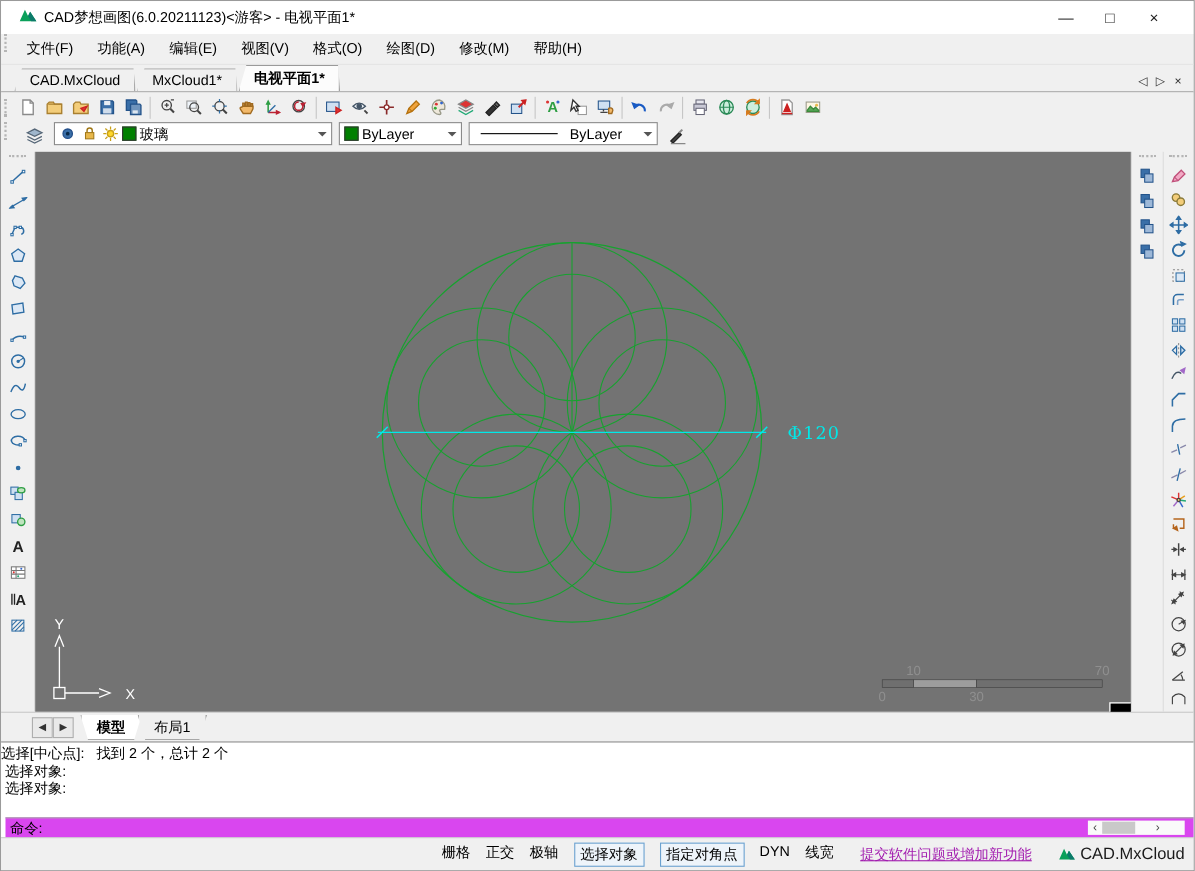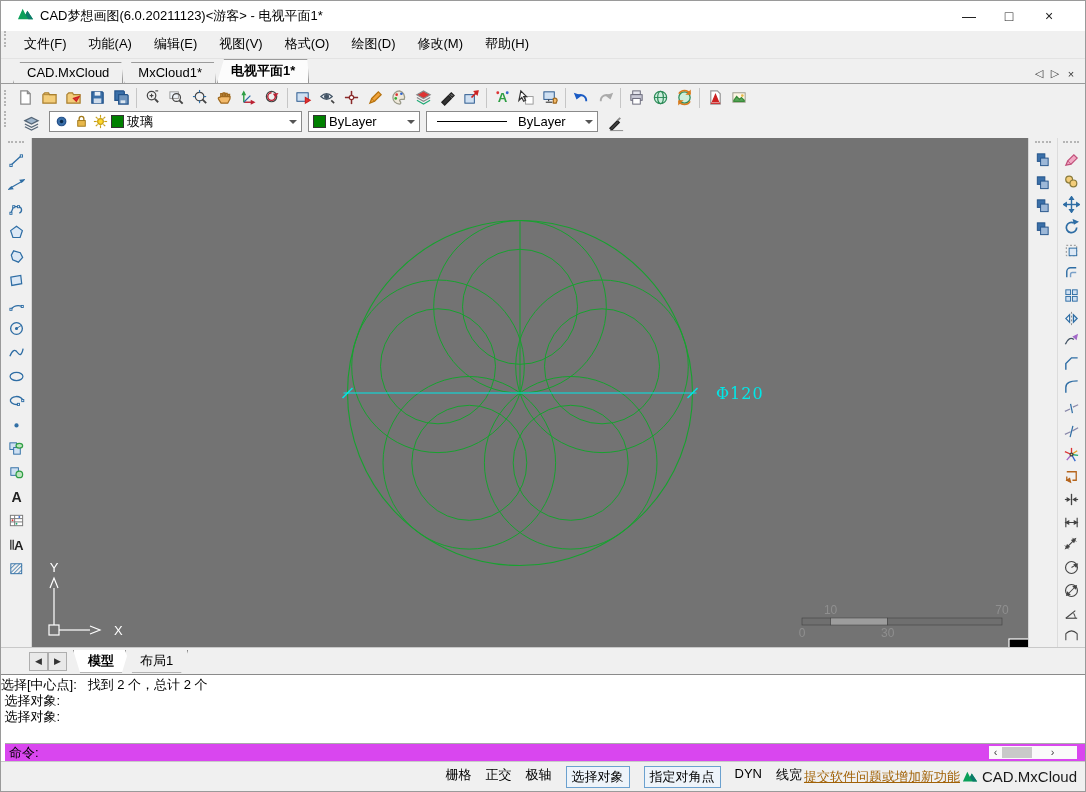--- a/index.html
+++ b/index.html
@@ -58,21 +58,21 @@
   .cmd-prompt{position:absolute;left:4px;right:0;bottom:0;height:17px;line-height:17px;border-top:1px solid #aaa;padding:0 4px;white-space:pre;background:#d946ef}
   .cmd-scroll{position:absolute;right:8px;bottom:2px;width:88px;height:13px;display:flex;align-items:center;background:#fafafa}
   .cmd-scroll .arr{width:13px;text-align:center;font-size:11px;color:#444;line-height:13px}
   .cmd-scroll .thumb{width:30px;height:11px;background:#c9c9c9;margin-right:14px}
   
   .statusbar{height:29px;background:#f0f0f0;border-top:1px solid #c9c9c9;display:flex;align-items:center;padding:0 8px;flex:none;gap:0}
   .coords{white-space:pre;min-width:255px}
   .toggles{display:flex;margin-left:auto;gap:14px}
   .toggle{white-space:nowrap}
   .toggle.boxed{border:1px solid #6ba1cf;padding:1px 5px;background:#eef4fa}
-  .fb-link{color:#a16207;margin:0 2px;white-space:nowrap}
+  .fb-link{color:#a21caf;margin:0 24px;white-space:nowrap}
   .brand{display:flex;align-items:center;gap:4px;font-size:15px;color:#1a1a1a;white-space:nowrap}
 </style>
 </head>
 <body>
 
 <div class="app">
 
   <div class="titlebar">
     <span>
       <svg width="17" height="17" viewBox="0 0 18 18">

